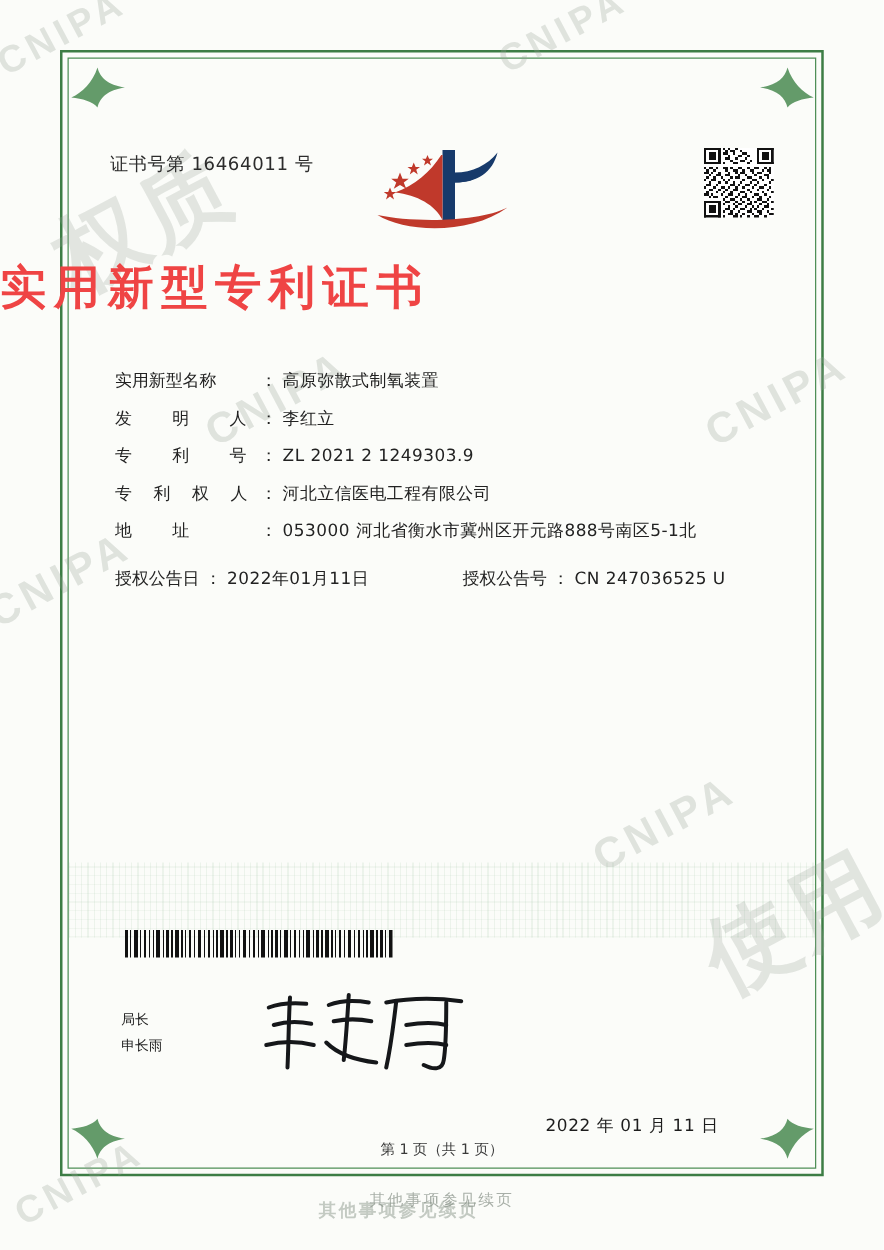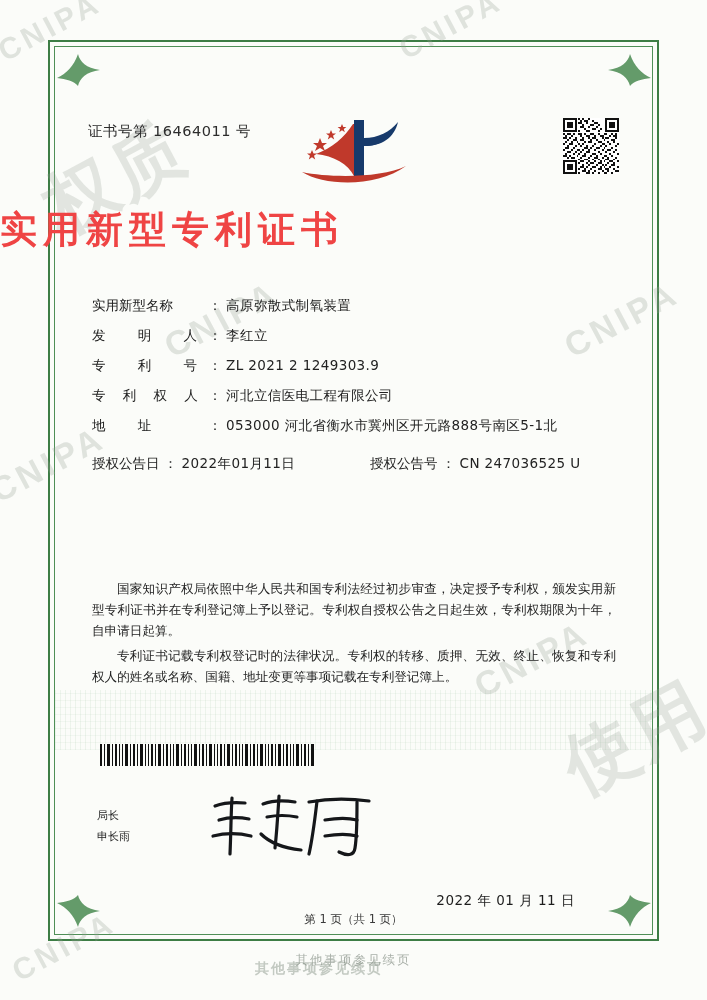--- a/index.html
+++ b/index.html
@@ -526,24 +526,20 @@
       <span class="f-label">：</span>
       <span class="f-value">2022年01月11日</span>
       <span class="col2">
         <span class="f-label">授权公告号</span>
         <span class="f-label">：</span>
         <span class="f-value">CN 247036525 U</span>
       </span>
     </div>
   </div>
 
-  <div id="paras">
-    <p>国家知识产权局依照中华人民共和国专利法经过初步审查，决定授予专利权，颁发实用新型专利证书并在专利登记簿上予以登记。专利权自授权公告之日起生效，专利权期限为十年，自申请日起算。</p>
-    <p>专利证书记载专利权登记时的法律状况。专利权的转移、质押、无效、终止、恢复和专利权人的姓名或名称、国籍、地址变更等事项记载在专利登记簿上。</p>
-  </div>
 
   <div id="barcode">
     <svg viewBox="0 0 214 22" shape-rendering="crispEdges">
       <g fill="#111111">
         <rect x="0" y="0" width="2" height="22"></rect>
           <rect x="4" y="0" width="1" height="22"></rect>
         <rect x="7" y="0" width="3" height="22"></rect>
           <rect x="12" y="0" width="1" height="22"></rect>
         <rect x="15" y="0" width="2" height="22"></rect>
           <rect x="19" y="0" width="1" height="22"></rect>

